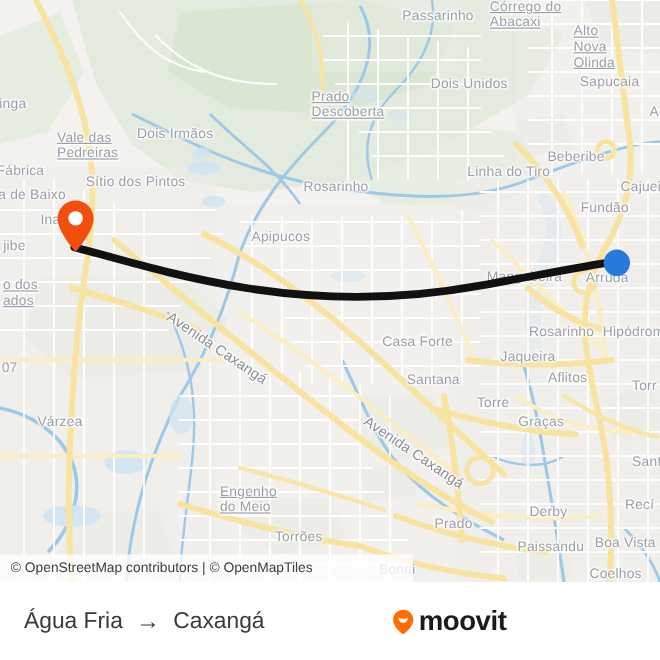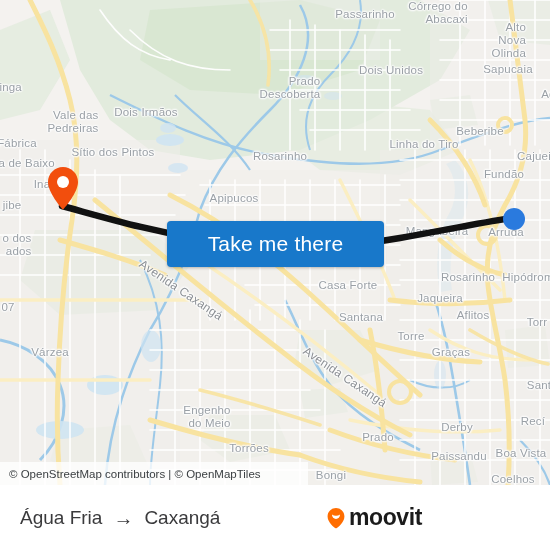--- a/index.html
+++ b/index.html
@@ -23,28 +23,28 @@
     color:#9aa0a6;
     font-size:11.5px;
     letter-spacing:.2px;
     white-space:nowrap;
     transform:translate(-50%,-50%);
     text-shadow:
       0 0 2px #fff, 0 0 2px #fff, 0 0 3px #fff, 1px 0 2px #fff, -1px 0 2px #fff,
       0 1px 2px #fff, 0 -1px 2px #fff;
     pointer-events:none;
   }
-  .label.two-line{text-align:right;white-space:pre-line;line-height:13px;}
+  .label.two-line{text-align:left;white-space:pre-line;line-height:13px;text-decoration:underline;}
   .label.road{
     color:#8b8f94;font-size:12px;font-weight:400;
   }
 
   
   .attrib{
-    position:absolute;left:0;top:462px;width:308px;height:23px;
+    position:absolute;left:0;top:462px;width:344px;height:23px;
     background:rgba(255,255,255,.78);
     display:flex;align-items:center;
     box-sizing:border-box;padding-left:9px;
   }
   .attrib span{
     font-size:11.5px;color:#3c4043;white-space:nowrap;
   }
 
   
   .route{position:absolute;left:0;top:0;width:550px;height:485px;}
@@ -290,23 +290,20 @@
         <circle cx="17" cy="16" r="6" fill="#ffffff"></circle>
       </svg>
     </div>
 
     <div class="dot" style="left:514px;top:219px;"></div>
 
     <div class="attrib">
       <span>© OpenStreetMap contributors | © OpenMapTiles</span>
     </div>
 
-    <div class="cta">
-      <span>Take me there</span>
-    </div>
   </div>
 
   <div class="footer">
     <div class="trip">
       <span>Água Fria</span>
       <span class="arrow">→</span>
       <span>Caxangá</span>
     </div>
     <div class="brand">
       <svg class="mark" viewBox="0 0 24 24">

